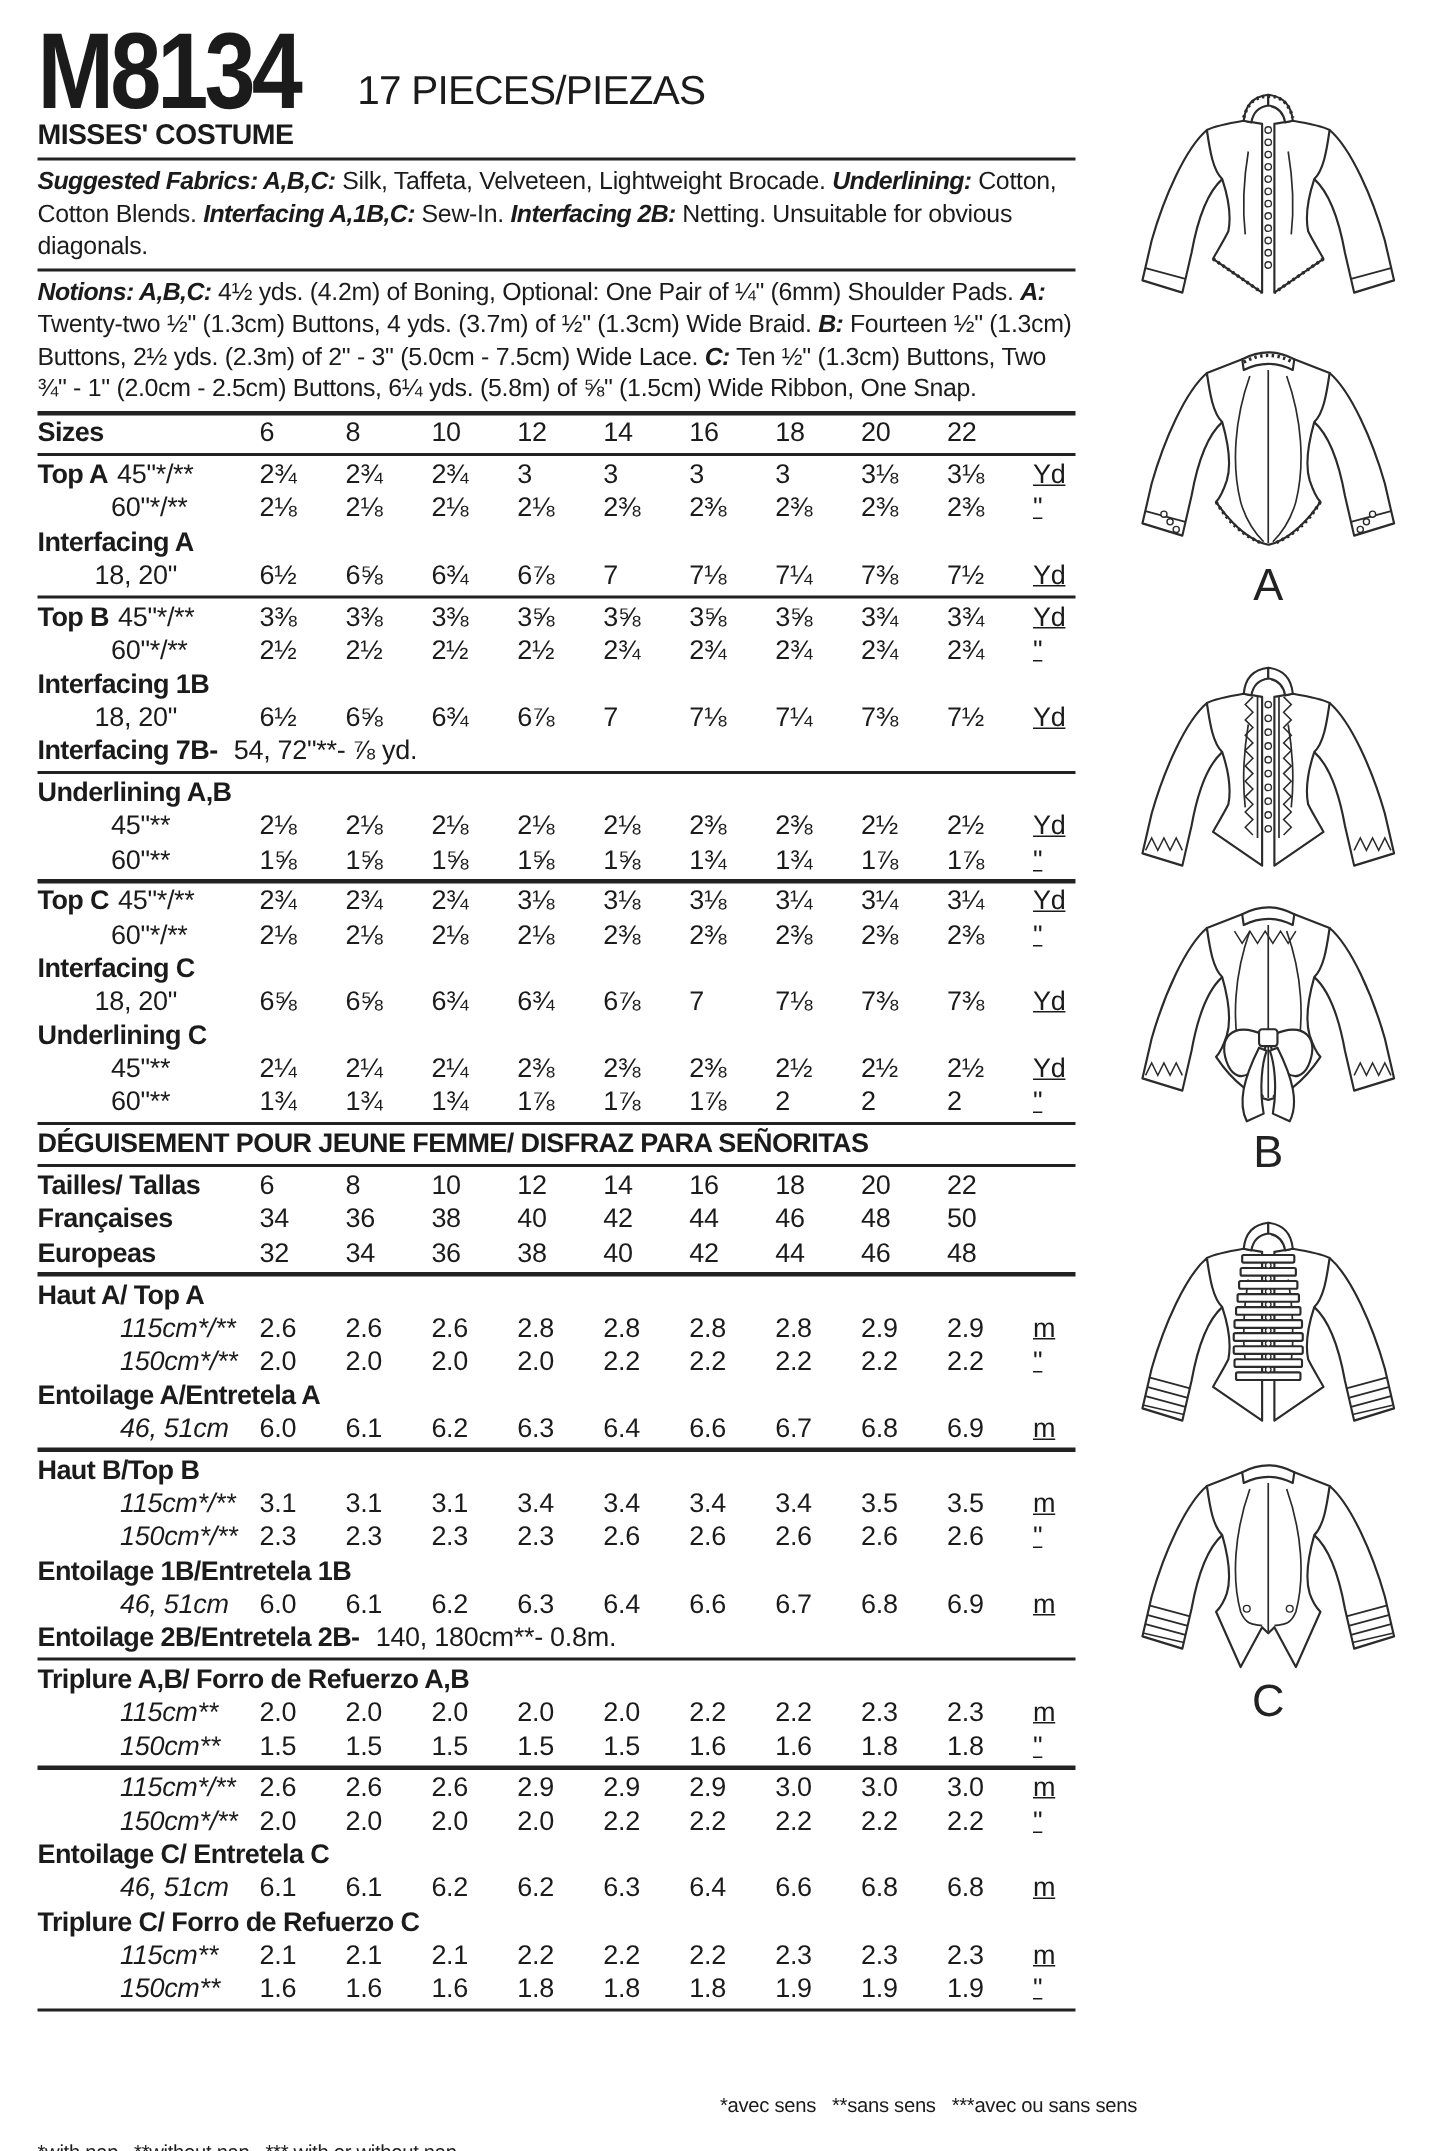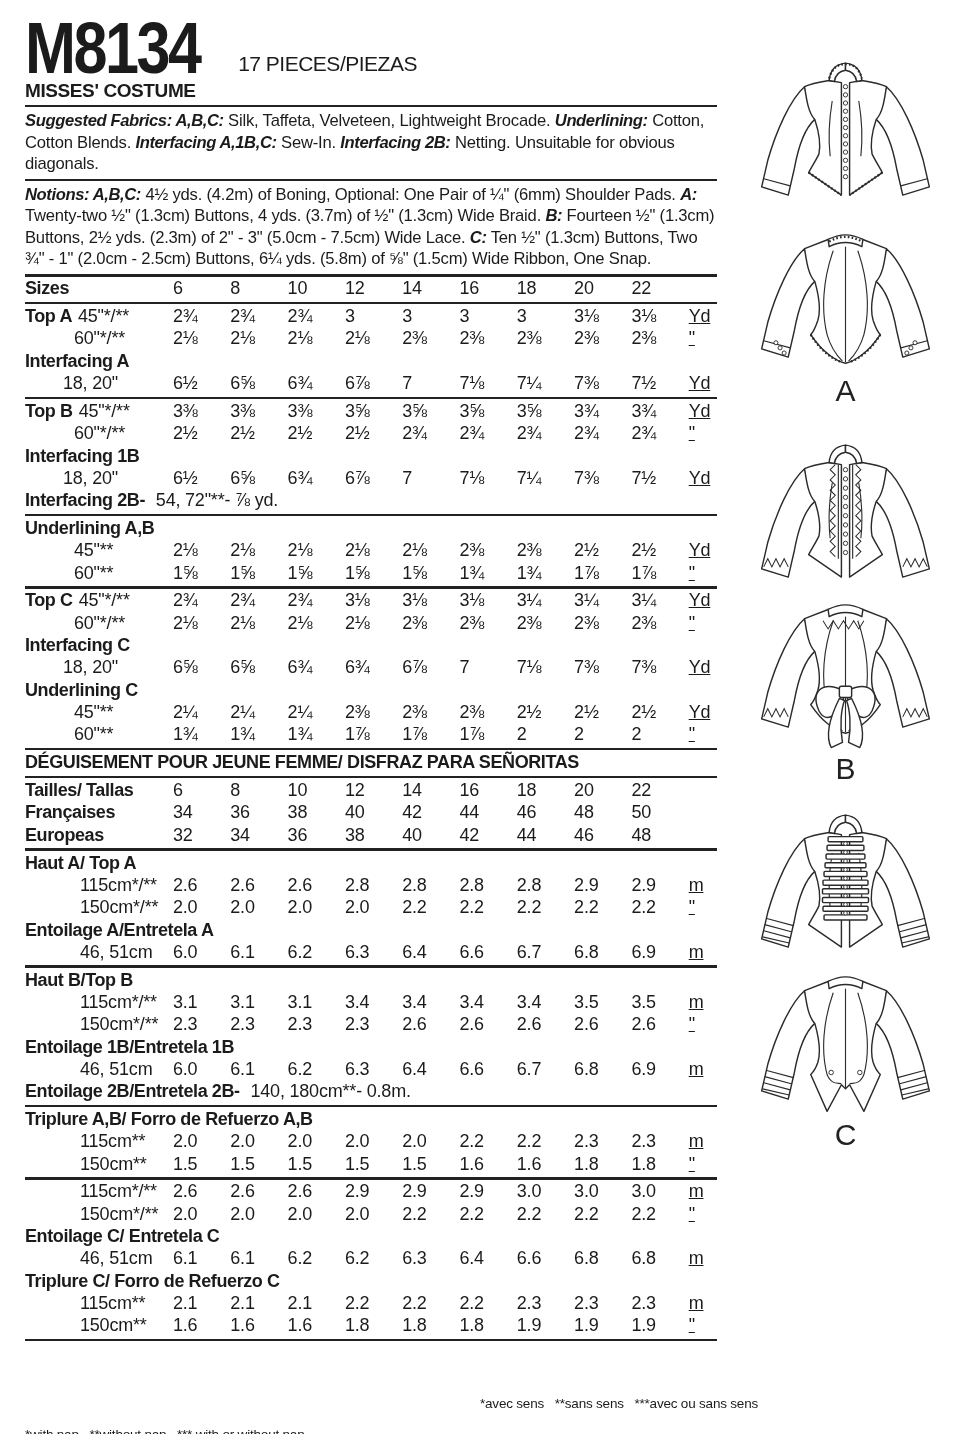--- a/index.html
+++ b/index.html
@@ -4,36 +4,36 @@
 <style>
   html,body{margin:0;padding:0;background:#e8e8e8;}
   #page{position:relative;width:958px;height:1434px;background:#ffffff;
         font-family:"Liberation Sans",sans-serif;color:#1b1b1b;overflow:hidden;
         letter-spacing:-0.2px;}
   #left{position:absolute;left:25px;top:12px;width:692px;}
   
   .hdr{display:flex;align-items:flex-end;gap:8px;height:66px;}
   .pattern-no{font-size:72px;font-weight:bold;line-height:0.82;letter-spacing:-3px;
               transform:scaleX(.85);transform-origin:left bottom;display:inline-block;}
-  .pieces{font-size:21px;padding-bottom:2px;letter-spacing:-0.5px;}
+  .pieces{font-size:27px;padding-bottom:2px;letter-spacing:-0.5px;}
   .doc-title{font-size:19px;font-weight:bold;margin-top:2px;letter-spacing:-0.4px;}
   .rule{height:2px;background:#222;margin:3px 0;}
   .rule.thick{height:2.6px;margin:2px 0 1px 0;}
   p.para{font-size:16.6px;line-height:1.3;margin:3px 0 4px 0;}
   p.para b{letter-spacing:-0.4px;font-style:italic;}
   
   #size-table{margin-top:2px;}
   .t-row{display:grid;grid-template-columns:148px repeat(9,57.3px) 36px;
          height:22.3px;align-items:center;font-size:18px;white-space:nowrap;}
   .t-row.t-full{display:block;line-height:22.3px;}
   .t-label b{font-weight:bold;letter-spacing:-0.4px;}
   .t-label .ind0{padding-left:6px;}
   .t-label .ind1{padding-left:49px;}
   .t-label .ind2{padding-left:38px;}
-  .t-label .ind3{padding-left:55px;}
+  .t-label .ind3{padding-left:55px;font-style:italic;}
   .t-val{text-align:left;}
   .t-unit{text-align:left;text-decoration:underline;}
   
   #footnotes{position:absolute;left:25px;top:1381px;width:900px;font-size:13.5px;
              line-height:1.6;white-space:pre;}
   #footnote-fr{position:absolute;left:455px;top:0;margin-top:12px;}
   
   #right{position:absolute;left:733px;top:0;width:225px;height:1434px;}
   .fig{position:absolute;left:0;width:225px;}
   .fig svg{width:100%;height:auto;display:block;}
@@ -155,21 +155,21 @@
           <div class="t-val">6¾</div>
           <div class="t-val">6⅞</div>
           <div class="t-val">7</div>
           <div class="t-val">7⅛</div>
           <div class="t-val">7¼</div>
           <div class="t-val">7⅜</div>
           <div class="t-val">7½</div>
           <div class="t-unit">Yd</div>
         </div>
         <div class="t-row t-full">
-          <div class="t-label"><b>Interfacing 2B-</b><span class="ind0"> 54, 72"**- ⅞ yd.</span></div>
+          <div class="t-label"><b>Interfacing 7B-</b><span class="ind0"> 54, 72"**- ⅞ yd.</span></div>
         </div>
         <div class="rule thick"></div>
         <div class="t-row t-full">
           <div class="t-label"><b>Underlining A,B</b></div>
         </div>
         <div class="t-row">
           <div class="t-label"><span class="ind1">45"**</span></div>
           <div class="t-val">2⅛</div>
           <div class="t-val">2⅛</div>
           <div class="t-val">2⅛</div>

